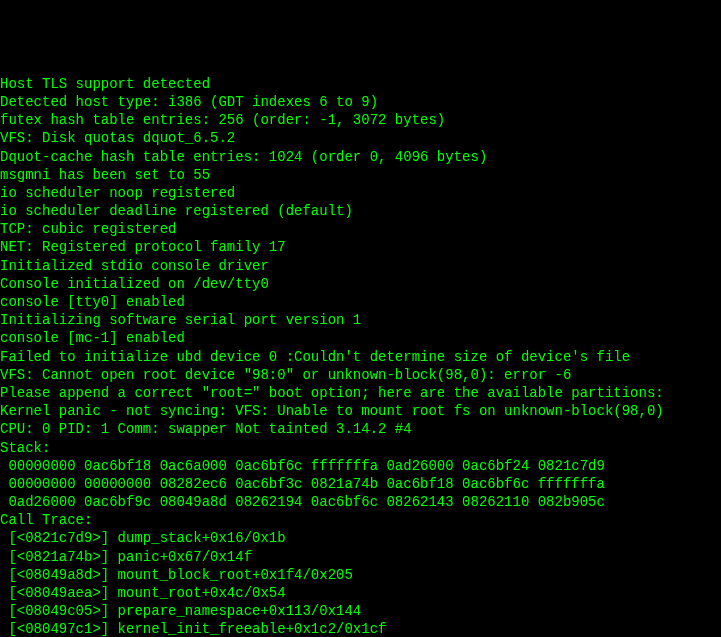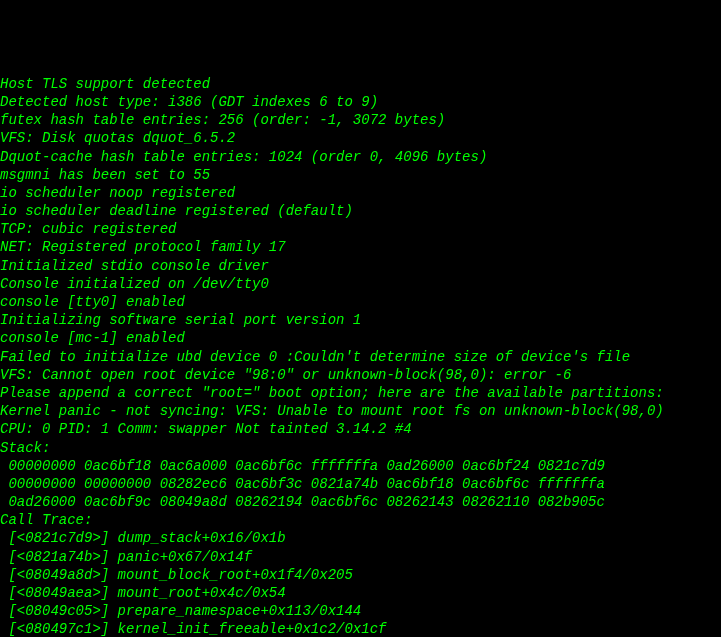--- a/index.html
+++ b/index.html
@@ -14,21 +14,20 @@
       font-size: 14px;
       line-height: 1.3;
       padding: 2px 0;
       width: 721px;
       height: 637px;
       overflow: hidden;
       white-space: pre;
     }
     .line {
       display: block;
-      font-style: italic;
     }
   </style>
 </head>
 <body>
 
 
 
 <div id="terminal"><span class="line">Host TLS support detected</span><span class="line">Detected host type: i386 (GDT indexes 6 to 9)</span><span class="line">futex hash table entries: 256 (order: -1, 3072 bytes)</span><span class="line">VFS: Disk quotas dquot_6.5.2</span><span class="line">Dquot-cache hash table entries: 1024 (order 0, 4096 bytes)</span><span class="line">msgmni has been set to 55</span><span class="line">io scheduler noop registered</span><span class="line">io scheduler deadline registered (default)</span><span class="line">TCP: cubic registered</span><span class="line">NET: Registered protocol family 17</span><span class="line">Initialized stdio console driver</span><span class="line">Console initialized on /dev/tty0</span><span class="line">console [tty0] enabled</span><span class="line">Initializing software serial port version 1</span><span class="line">console [mc-1] enabled</span><span class="line">Failed to initialize ubd device 0 :Couldn't determine size of device's file</span><span class="line">VFS: Cannot open root device "98:0" or unknown-block(98,0): error -6</span><span class="line">Please append a correct "root=" boot option; here are the available partitions:</span><span class="line">Kernel panic - not syncing: VFS: Unable to mount root fs on unknown-block(98,0)</span><span class="line">CPU: 0 PID: 1 Comm: swapper Not tainted 3.14.2 #4</span><span class="line">Stack:</span><span class="line"> 00000000 0ac6bf18 0ac6a000 0ac6bf6c fffffffa 0ad26000 0ac6bf24 0821c7d9</span><span class="line"> 00000000 00000000 08282ec6 0ac6bf3c 0821a74b 0ac6bf18 0ac6bf6c fffffffa</span><span class="line"> 0ad26000 0ac6bf9c 08049a8d 08262194 0ac6bf6c 08262143 08262110 082b905c</span><span class="line">Call Trace:</span><span class="line"> [&lt;0821c7d9&gt;] dump_stack+0x16/0x1b</span><span class="line"> [&lt;0821a74b&gt;] panic+0x67/0x14f</span><span class="line"> [&lt;08049a8d&gt;] mount_block_root+0x1f4/0x205</span><span class="line"> [&lt;08049aea&gt;] mount_root+0x4c/0x54</span><span class="line"> [&lt;08049c05&gt;] prepare_namespace+0x113/0x144</span><span class="line"> [&lt;080497c1&gt;] kernel_init_freeable+0x1c2/0x1cf</span><span class="line"></span></div>
 
 

